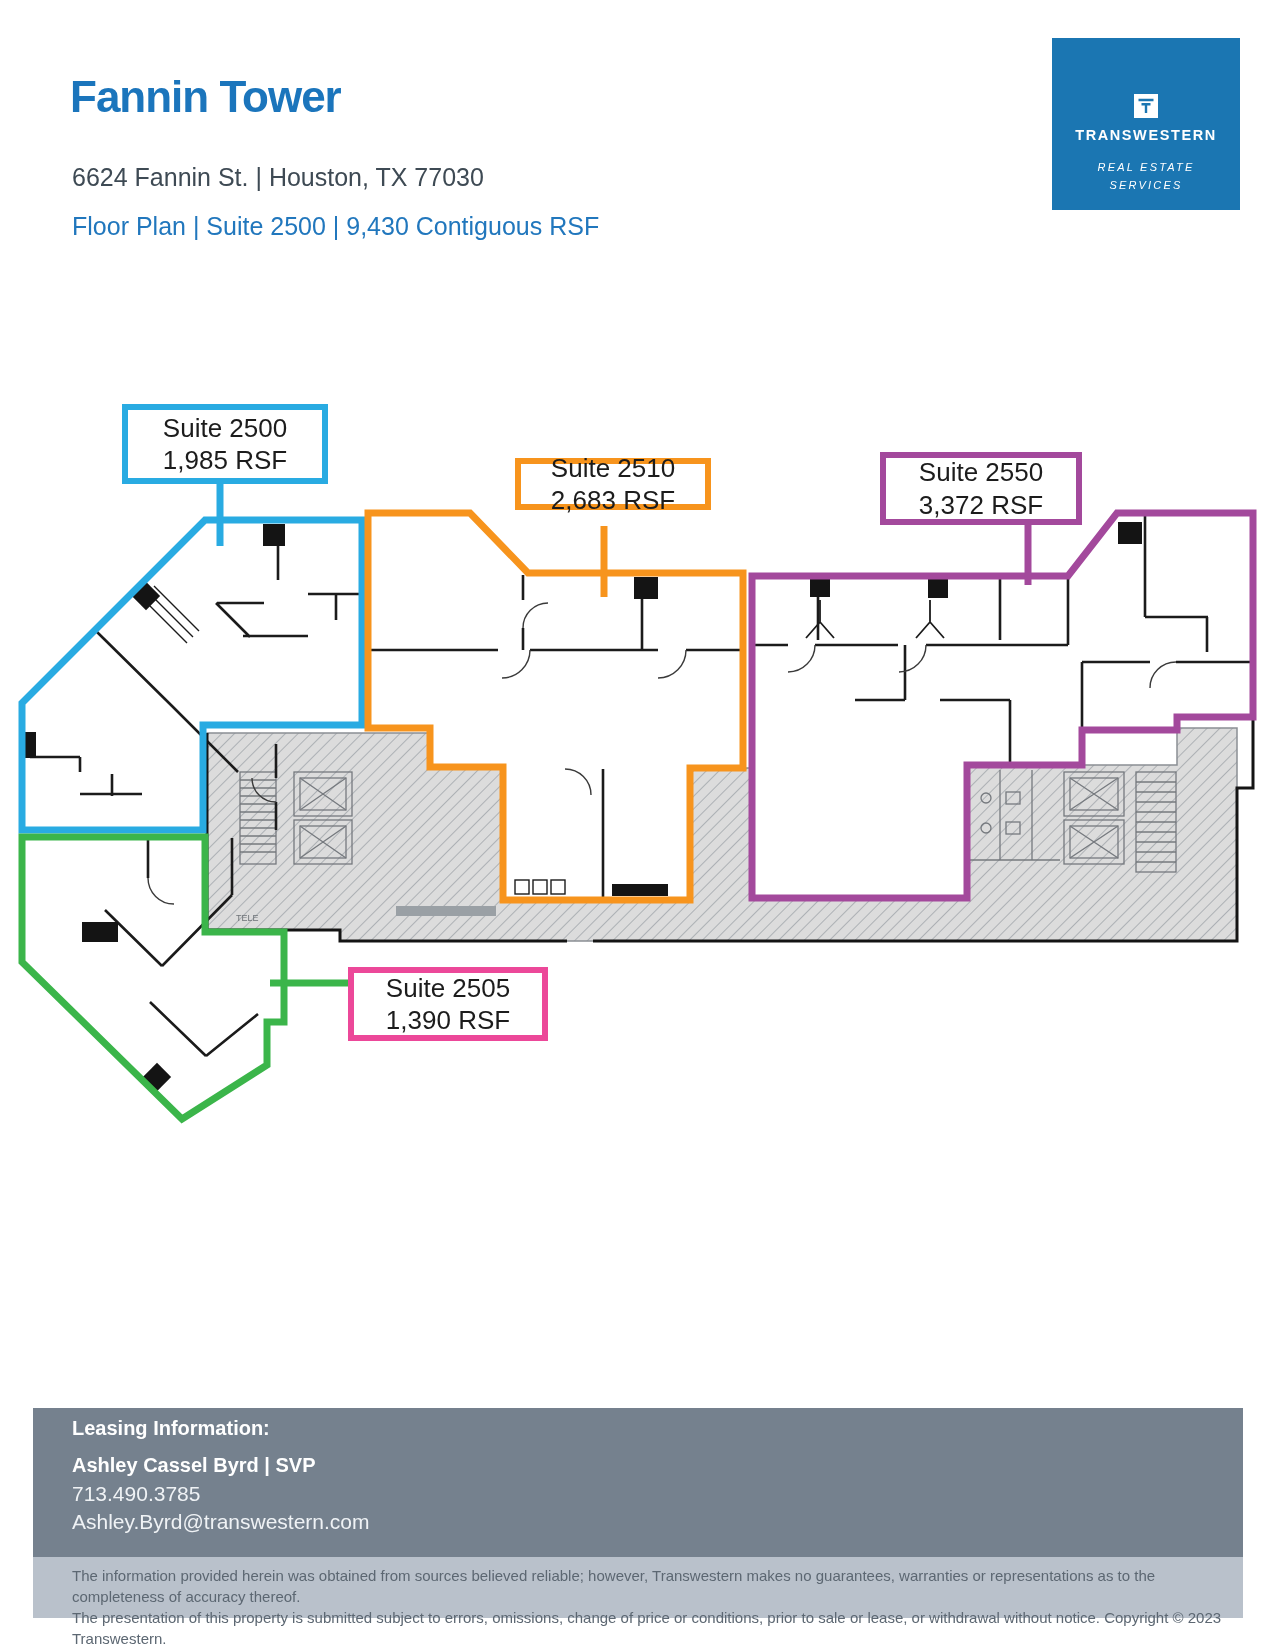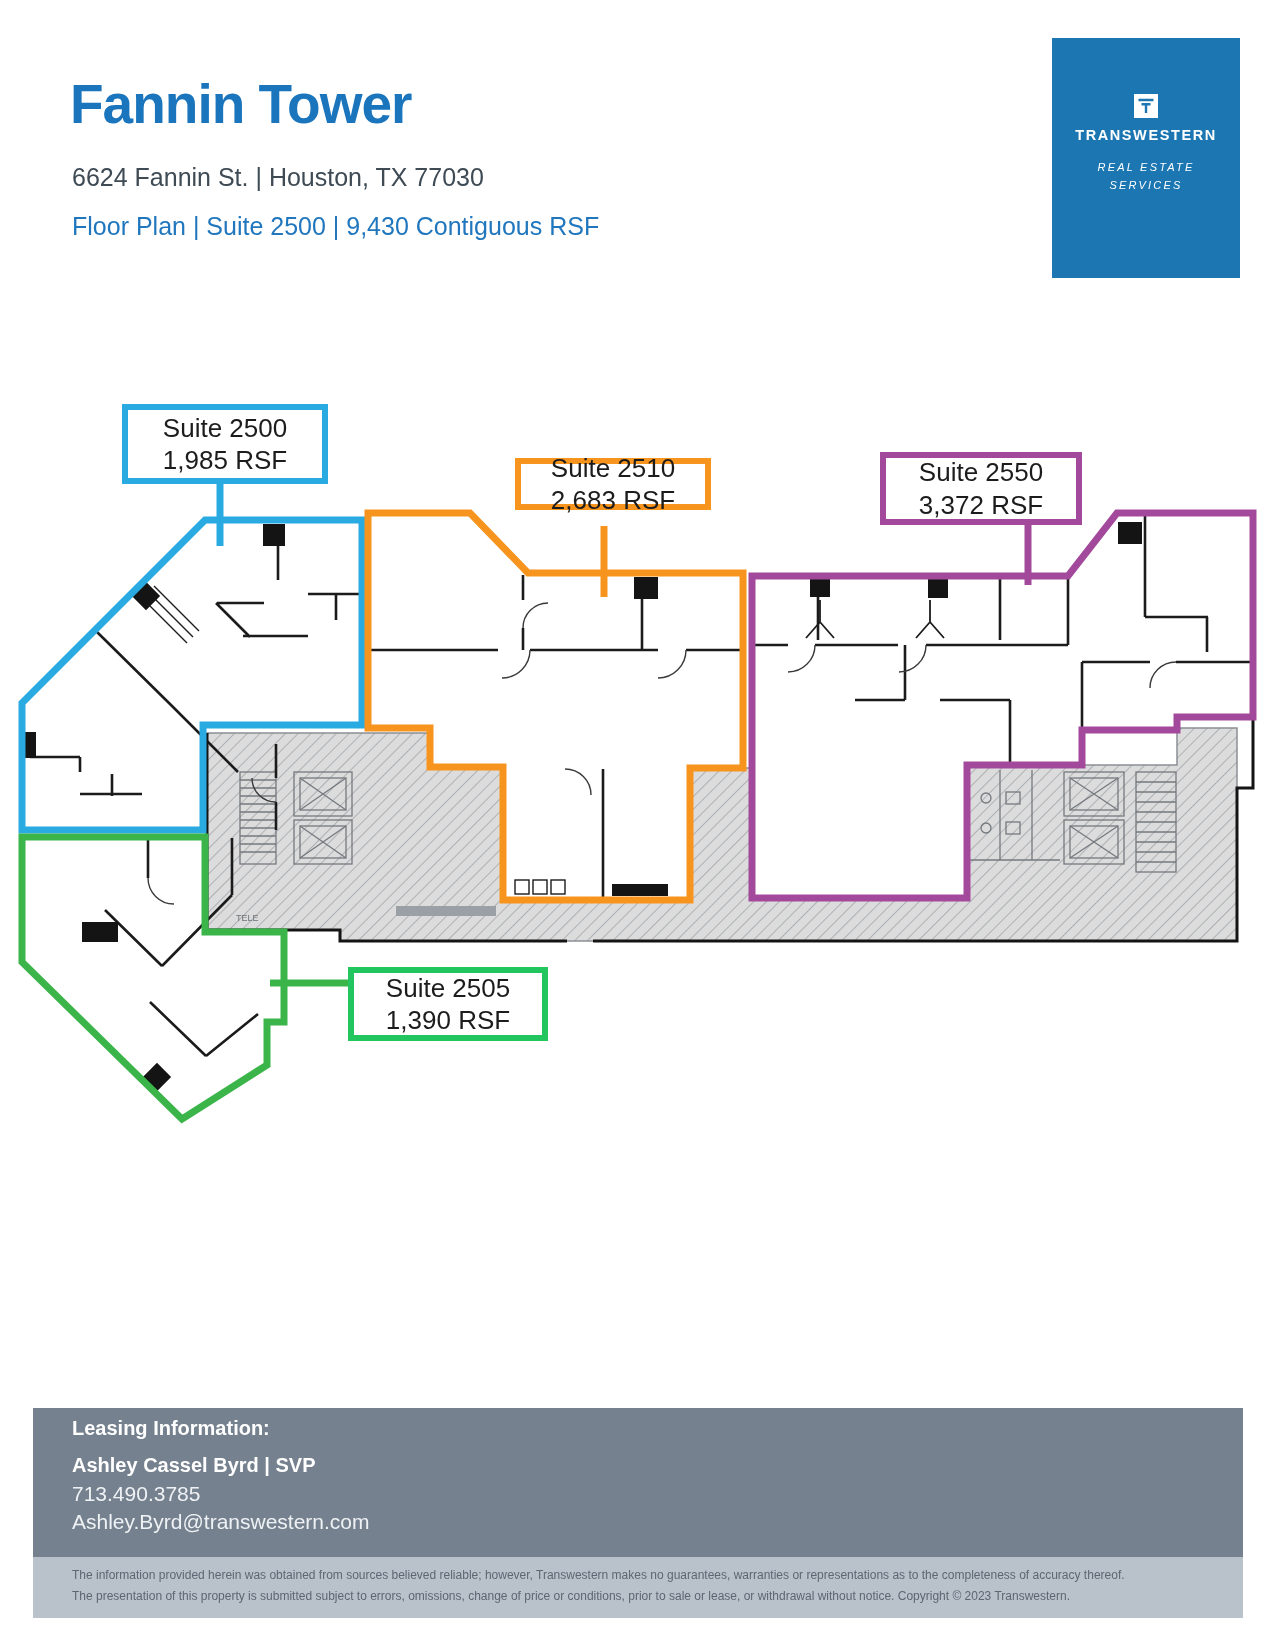--- a/index.html
+++ b/index.html
@@ -2,67 +2,67 @@
 <html><head>
 <meta charset="utf-8">
 <style>
   html,body{margin:0;padding:0;}
   body{
     width:1275px;height:1651px;position:relative;background:#ffffff;
     font-family:"Liberation Sans", sans-serif;overflow:hidden;
   }
   
   .title{
-    position:absolute;left:70px;top:72px;font-size:55px;font-weight:800;
+    position:absolute;left:70px;top:72px;font-size:44px;font-weight:800;
     letter-spacing:-1px;color:#1B75BC;
   }
   .address{
     position:absolute;left:72px;top:163px;font-size:25px;color:#3E4A54;
   }
   .subtitle{
     position:absolute;left:72px;top:212px;font-size:25px;color:#2177BD;
   }
   
   .logo{
-    position:absolute;left:1052px;top:38px;width:188px;height:240px;
+    position:absolute;left:1052px;top:38px;width:188px;height:172px;
     background:#1B76B2;display:flex;flex-direction:column;align-items:center;
     justify-content:flex-start;color:#ffffff;
   }
   .logo-icon{margin-top:56px;width:24px;height:24px;background:#ffffff;
     display:flex;align-items:center;justify-content:center;}
   .logo-name{margin-top:9px;font-size:14.5px;font-weight:bold;letter-spacing:1.6px;}
   .logo-tag{font-size:11px;letter-spacing:2.2px;line-height:1.6;text-align:center;font-style:italic;}
   .logo-tag1{margin-top:16px;}
   
   .plan-svg{position:absolute;left:0;top:380px;width:1275px;height:780px;}
   .suite-label{
     position:absolute;background:#ffffff;box-sizing:border-box;
     display:flex;flex-direction:column;align-items:center;justify-content:center;
     font-size:26px;color:#1c1c1c;text-align:left;line-height:1.24;z-index:5;
   }
   .lbl-2500{left:122px;top:404px;width:206px;height:80px;border:6px solid #29ABE2;}
   .lbl-2510{left:515px;top:458px;width:196px;height:52px;border:6px solid #F7941D;}
   .lbl-2550{left:880px;top:452px;width:202px;height:73px;border:6px solid #A3499C;}
-  .lbl-2505{left:348px;top:967px;width:200px;height:74px;border:6px solid #22c55e;}
+  .lbl-2505{left:348px;top:967px;width:200px;height:74px;border:6px solid #ec4899;}
   
   .footer-band{
     position:absolute;left:33px;top:1408px;width:1210px;height:149px;background:#75818E;
     color:#ffffff;
   }
   .leasing-heading{position:absolute;left:39px;top:9px;font-size:20px;font-weight:bold;}
   .contact{position:absolute;top:42px;}
   .contact-1{left:39px;}
   .contact-2{left:445px;top:34px;}
   .contact .name{font-size:20px;font-weight:bold;line-height:30px;}
   .contact .phone,.contact .email{font-size:21px;font-weight:400;color:#EFF2F5;line-height:28px;}
   .disclaimer-band{
     position:absolute;left:33px;top:1557px;width:1210px;height:61px;background:#B9C1CB;
   }
   .disclaimer{
-    position:absolute;left:39px;top:8px;font-size:12px;color:#5C6772;line-height:21px;
+    position:absolute;left:39px;top:8px;font-size:15px;color:#5C6772;line-height:21px;
     width:1150px;
   }
 </style>
 </head>
 <body>
 
 <div class="title">Fannin Tower</div>
 <div class="address">6624 Fannin St. | Houston, TX 77030</div>
 <div class="subtitle">Floor Plan | Suite 2500 | 9,430 Contiguous RSF</div>
 

